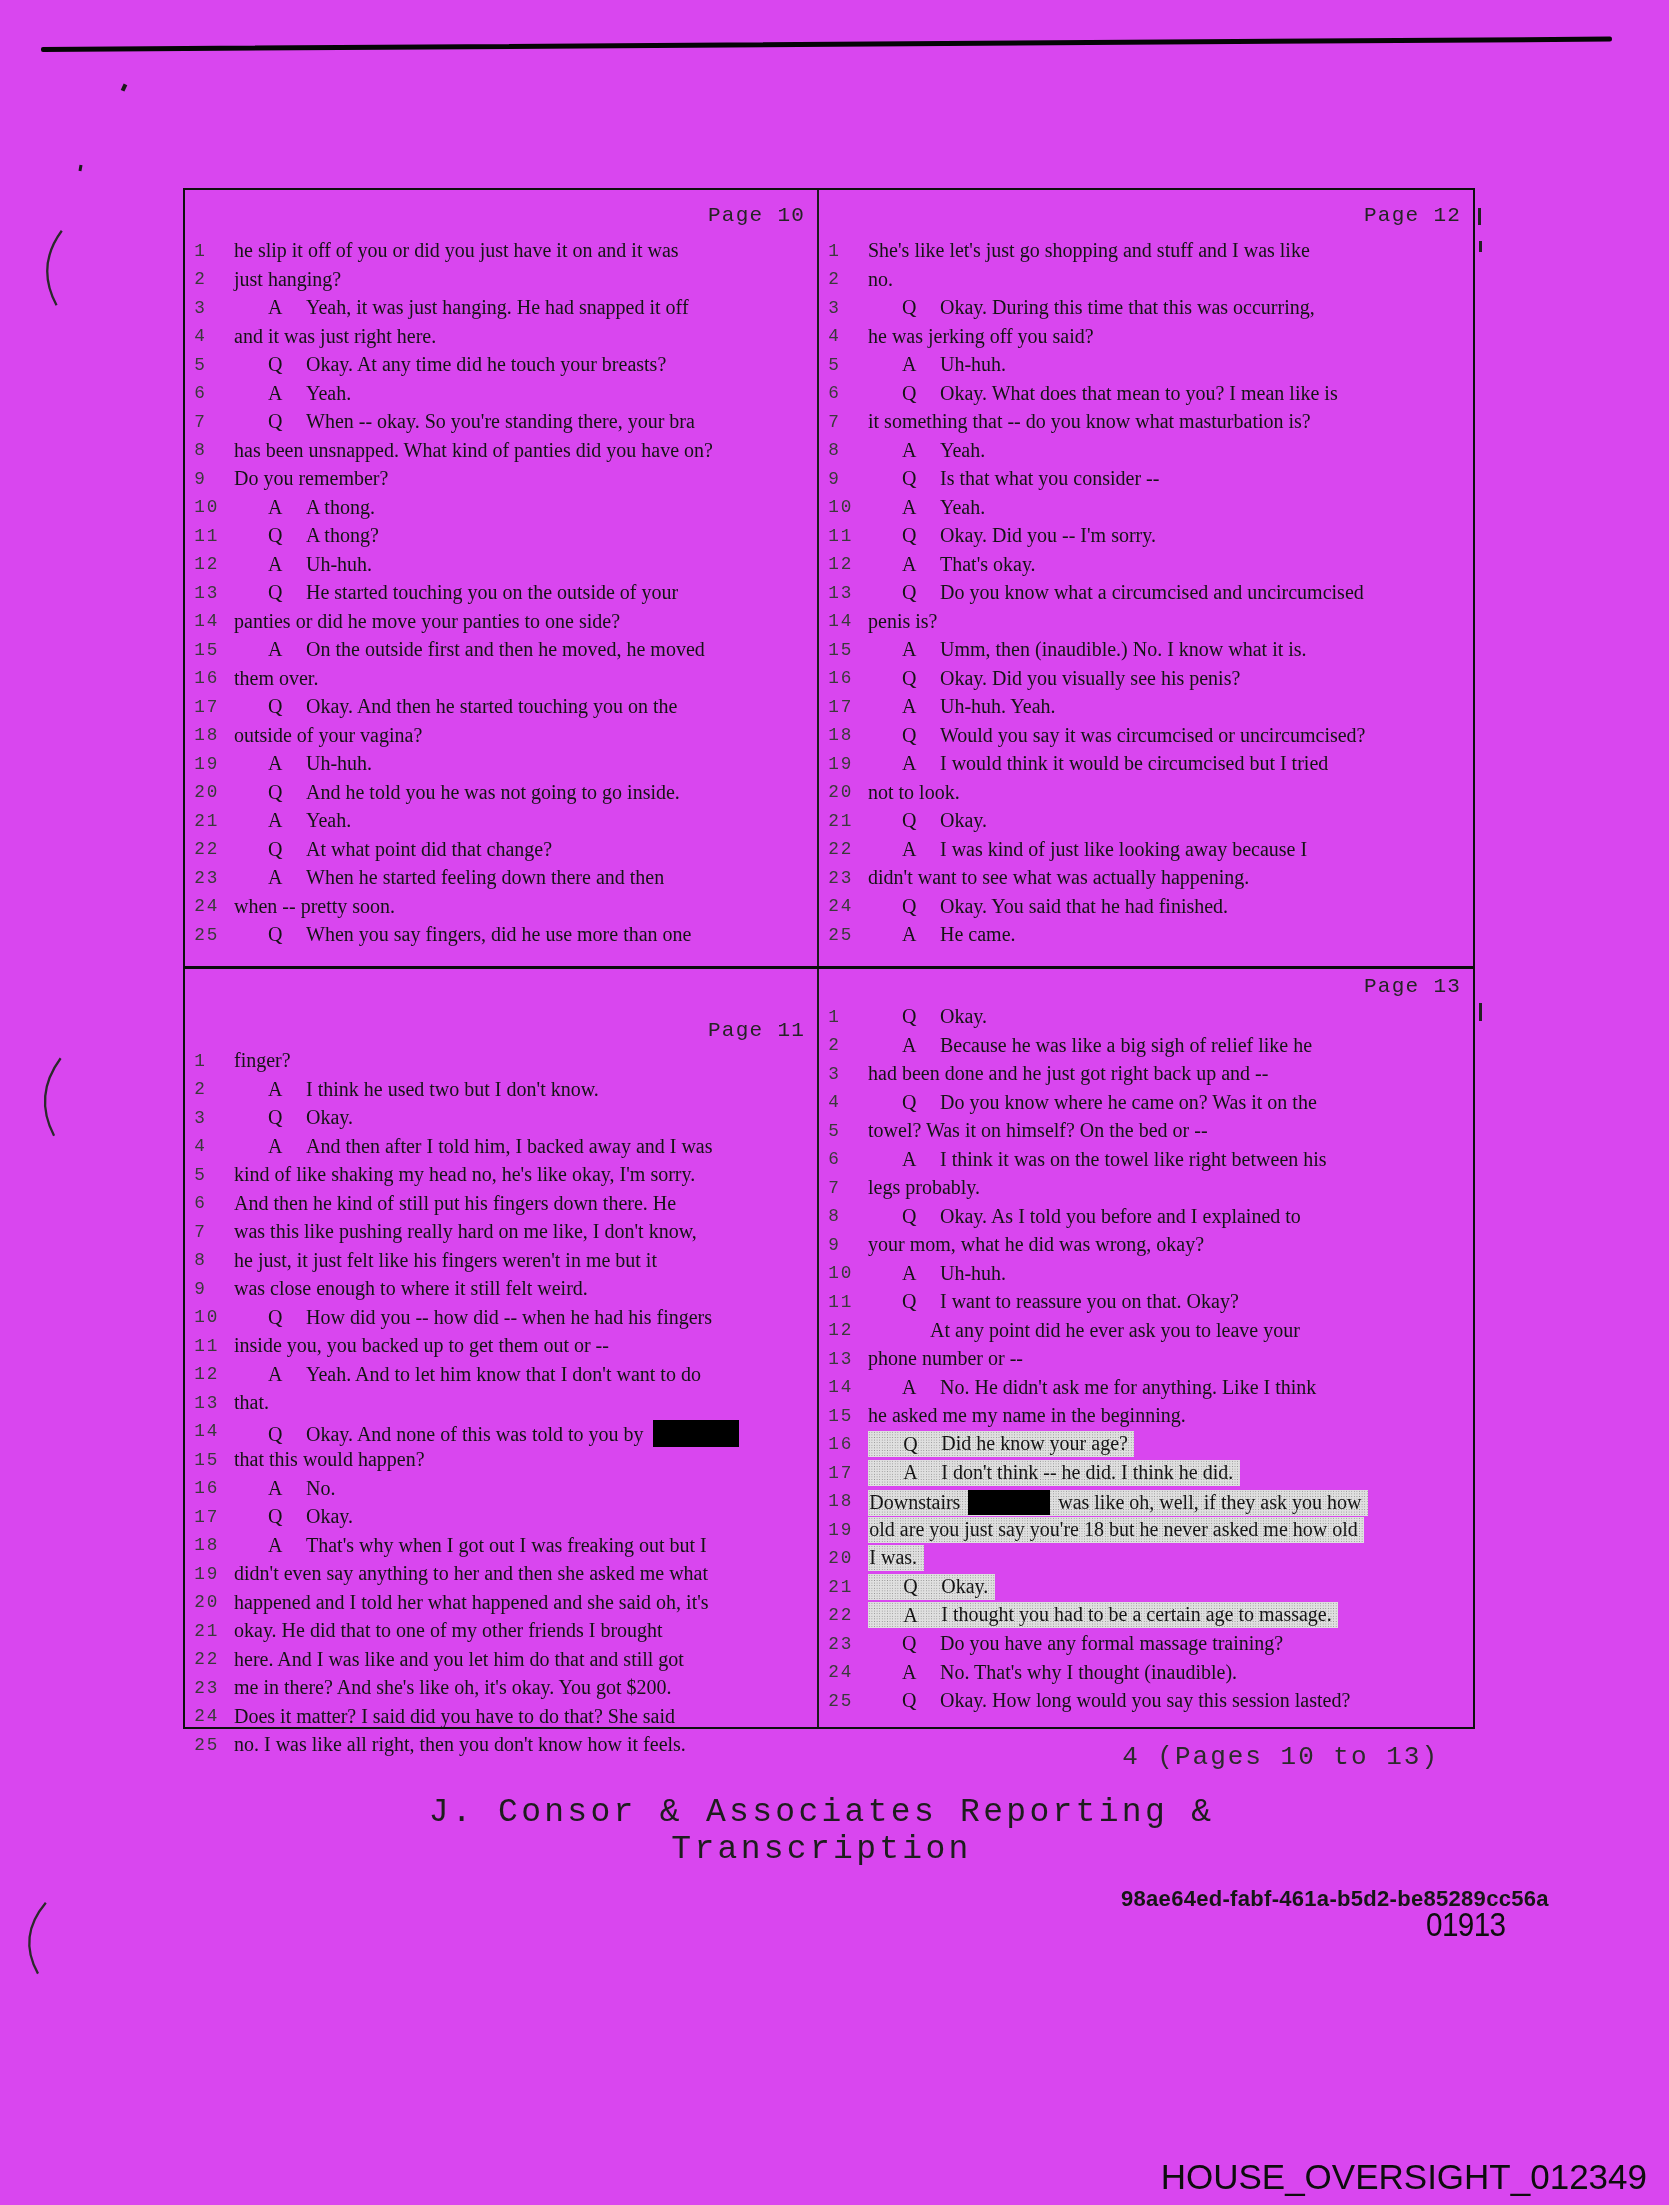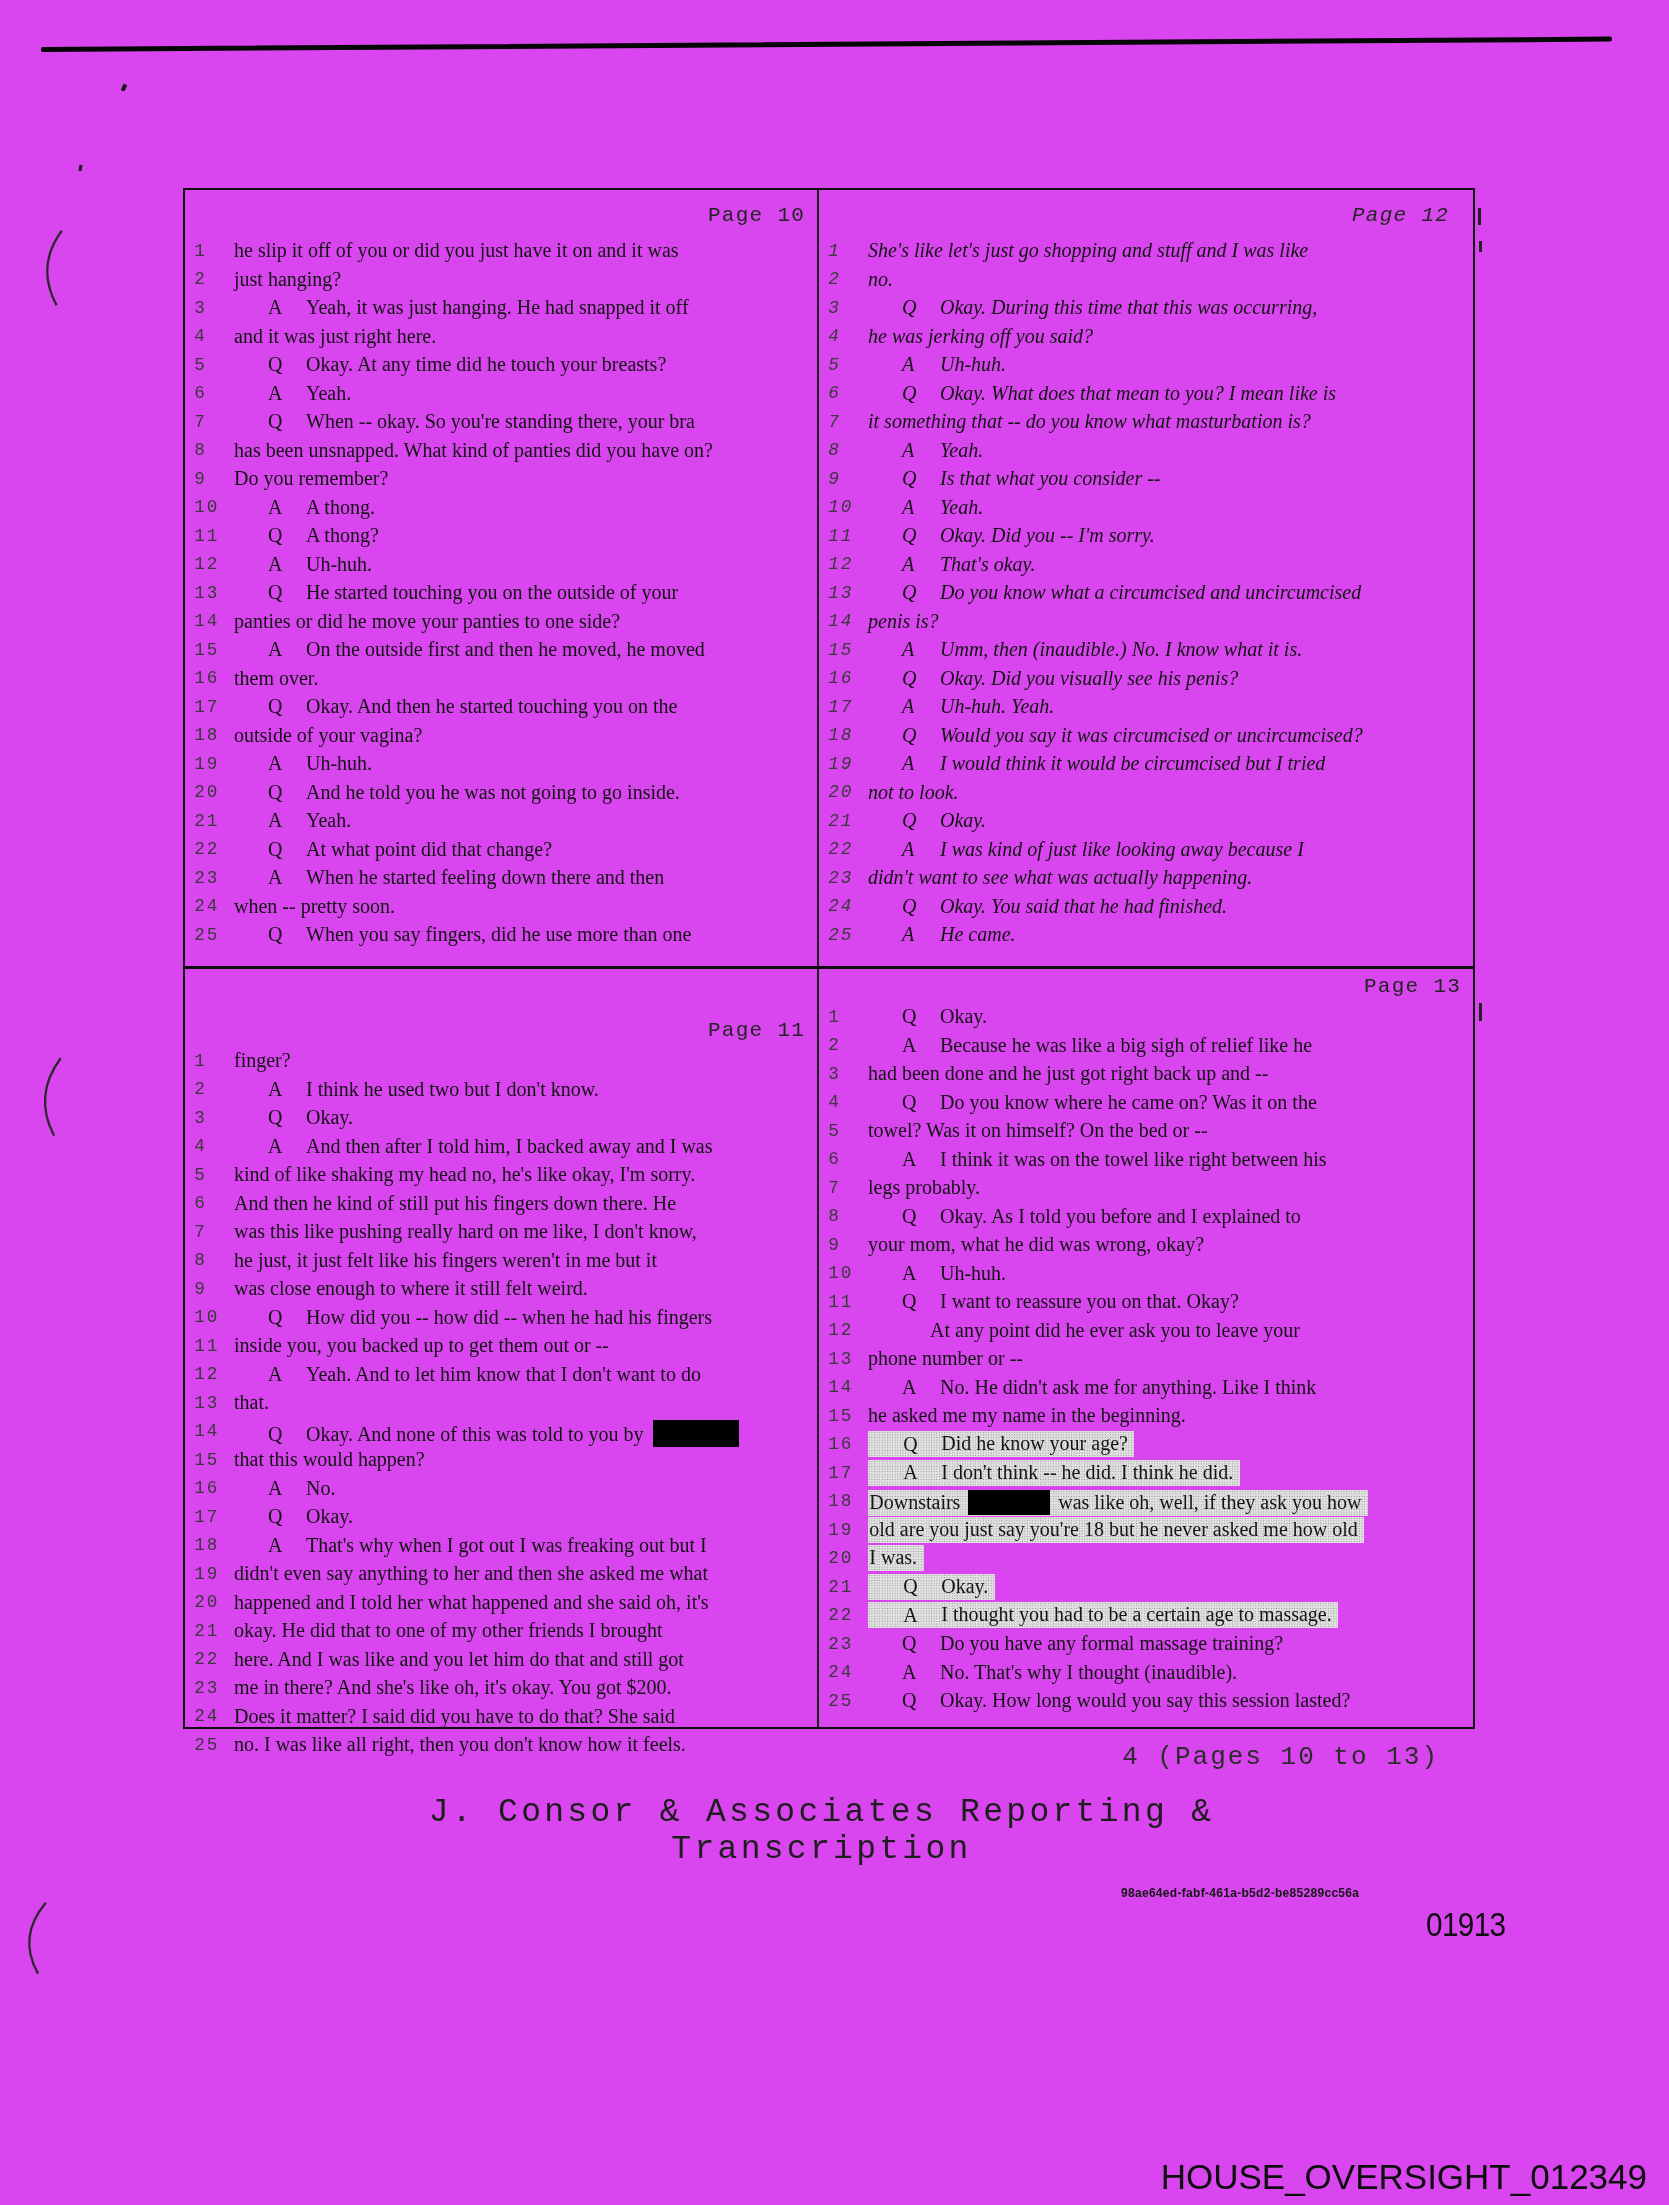--- a/index.html
+++ b/index.html
@@ -10,21 +10,21 @@
         transform:rotate(-0.38deg);transform-origin:left center;border-radius:2px;}
   .scan-arc{position:absolute;}
   .scan-fleck{position:absolute;background:#1a1a1a;}
   .edge-dash{position:absolute;background:#222;width:2.6px;}
   
   .doc-box{position:absolute;left:183px;top:188px;width:1288px;height:1537px;border:2.6px solid #0f0f0f;}
   .vdiv{position:absolute;left:632px;top:0;width:2px;height:100%;background:#1c1c1c;}
   .hdiv{position:absolute;left:-1.3px;top:776px;width:calc(100% + 2.6px);height:3.3px;background:#0b0b0b;}
   .quad{position:absolute;}
   .q-tl{left:0;top:0;width:632px;height:776px;}
-  .q-tr{left:634px;top:0;right:12px;height:936px;font-style:italic;}
+  .q-tr{left:634px;top:0;right:0;height:936px;}
   .q-bl{left:0;top:824px;width:632px;bottom:0;}
   .q-br{left:634px;top:780px;right:0;bottom:0;}
   .page-header{position:absolute;right:11.8px;font-family:"Liberation Mono", monospace;
         font-size:21px;letter-spacing:1.3px;color:#242424;}
   .q-tl .page-header,.q-tr .page-header{top:14.4px;}
   .q-bl .page-header,.q-br .page-header{top:5.2px;}
   .lines{position:absolute;left:0;right:0;}
   .q-tl .lines,.q-tr .lines{top:47px;}
   .q-bl .lines,.q-br .lines{top:33px;}
   .line{position:relative;height:28.5px;}
@@ -40,21 +40,21 @@
   .redact.tall{width:86px;height:27.5px;vertical-align:-5.9px;margin-left:9.2px;}
   .redact.mid{width:82px;height:25px;vertical-align:-5.2px;margin:0 7.9px 0 7.9px;}
   
   .footer-pagerange{position:absolute;right:230px;top:1742px;font-family:"Liberation Mono", monospace;
         font-size:26px;letter-spacing:2px;color:#2b2b2b;}
   .footer-company{position:absolute;left:275px;width:1093px;top:1794px;text-align:center;
         font-family:"Liberation Mono", monospace;font-size:33px;letter-spacing:3.3px;color:#1d1d1d;}
   .footer-phone{position:absolute;left:275px;width:1093px;top:1835px;text-align:center;
         font-family:"Liberation Mono", monospace;font-size:33px;letter-spacing:3.3px;color:#1d1d1d;}
   .footer-hash{position:absolute;left:1121px;top:1886px;font-family:"Liberation Sans", sans-serif;
-        font-weight:bold;font-size:12px;letter-spacing:0.3px;color:#161616;}
+        font-weight:bold;font-size:22px;letter-spacing:0.3px;color:#161616;}
   .footer-stamp{position:absolute;left:1426px;top:1906px;font-family:"Liberation Sans", sans-serif;
         font-size:33px;letter-spacing:-0.7px;color:#0e0e0e;transform:scaleX(0.9);transform-origin:left;}
   .footer-bates{position:absolute;right:22px;top:2157px;font-family:"Liberation Sans", sans-serif;
         font-size:35px;color:#0d0d0d;}
 </style>
 </head>
 <body>
 
 <div class="page">
 

